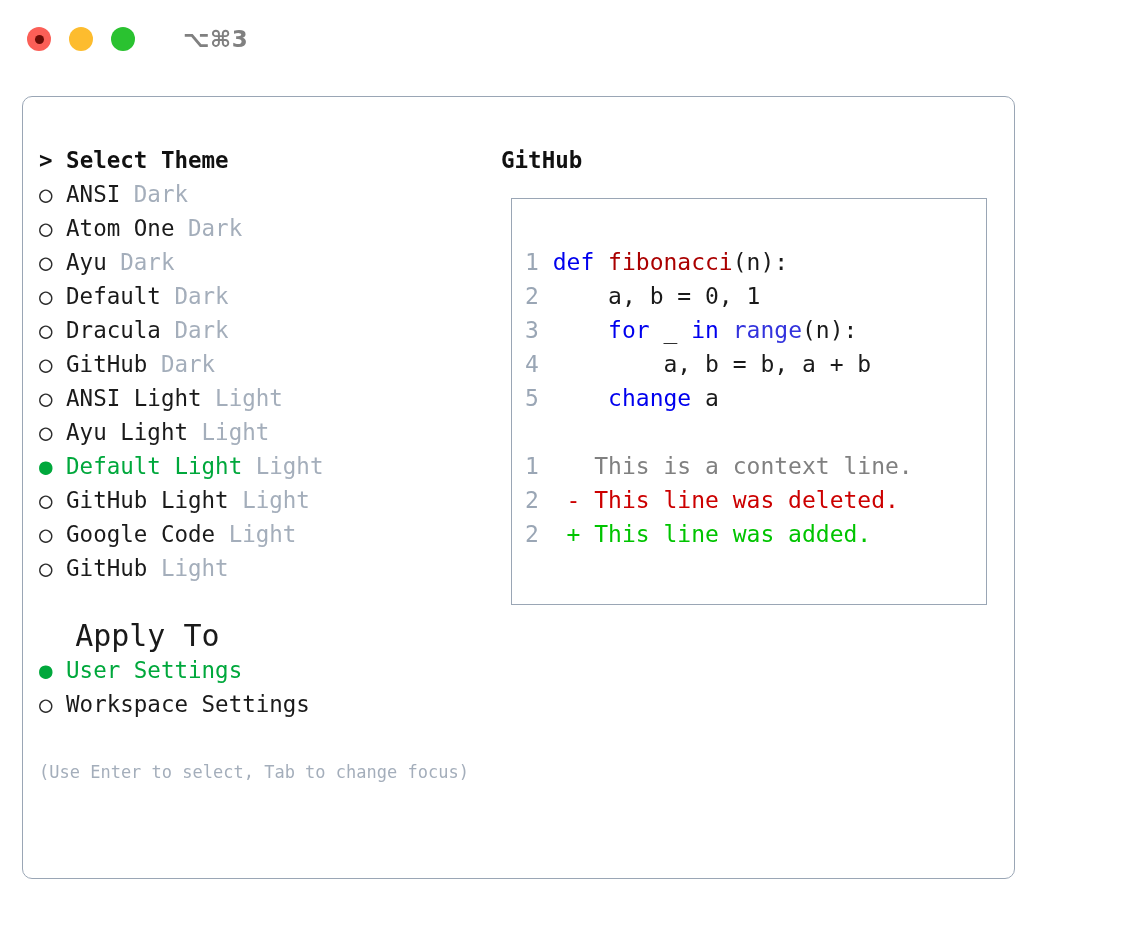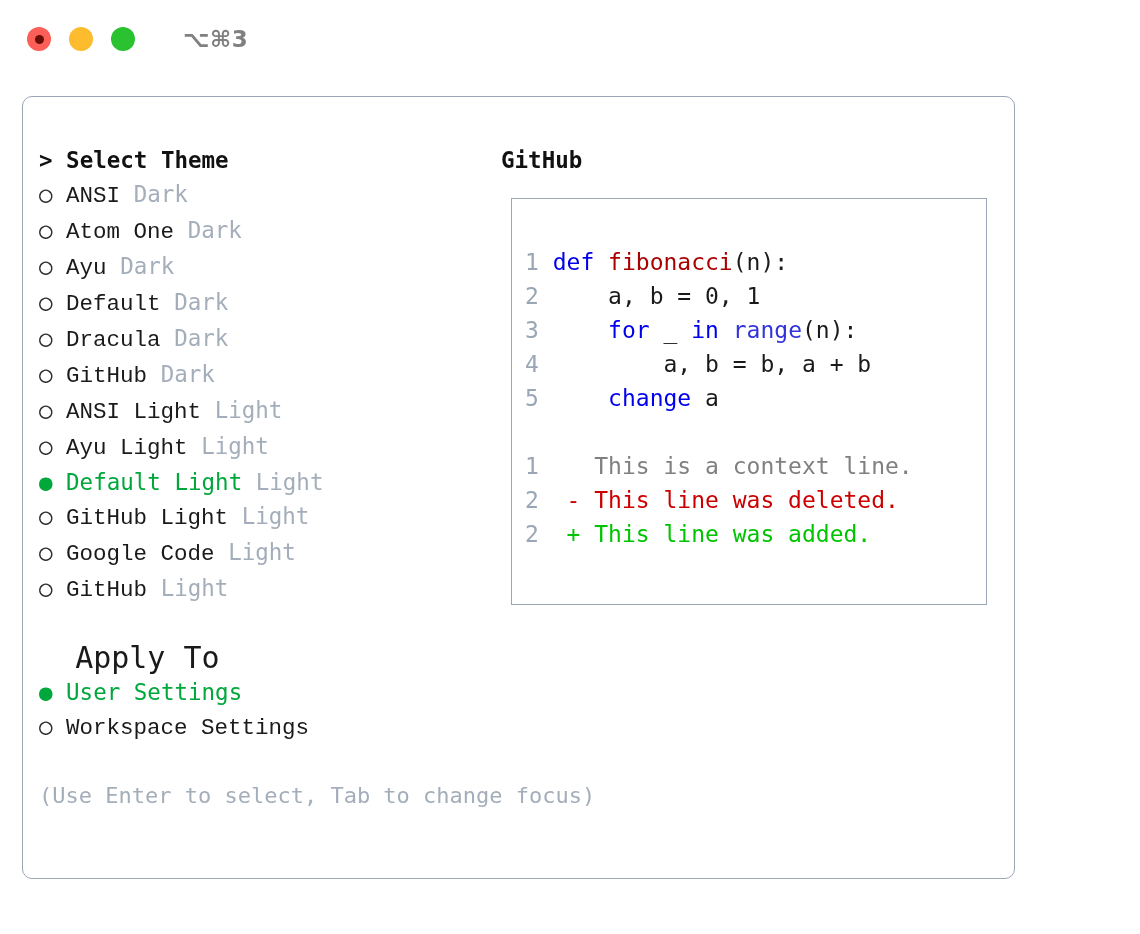--- a/index.html
+++ b/index.html
@@ -118,35 +118,35 @@
     white-space: pre;
     letter-spacing: 0px;
   }
   .marker {
     display: inline-block;
     width: 1ch;
   }
   .marker.off { color: #2b2b2b; }
   .marker.on  { color: #00a83c; }
   .theme-name.sel { color: #00a83c; }
-  .theme-name.unsel { color: #1a1a1a; font-family: Liberation Mono, monospace; }
+  .theme-name.unsel { color: #1a1a1a; }
   .theme-kind { color: #a4aebb; }
 
   .spacer-lg { height: 34px; }
 
   .section-title {
     font-size: 30px;
     color: #1a1a1a;
     line-height: 34px;
     white-space: pre;
   }
 
   .hint {
     margin-top: 34px;
-    font-size: 22px;
+    font-size: 17px;
     line-height: 34px;
     color: #a4aebb;
     white-space: pre;
     max-width: 400px;
   }
 
   
   .right-col {
     position: absolute;
     left: 478px;

